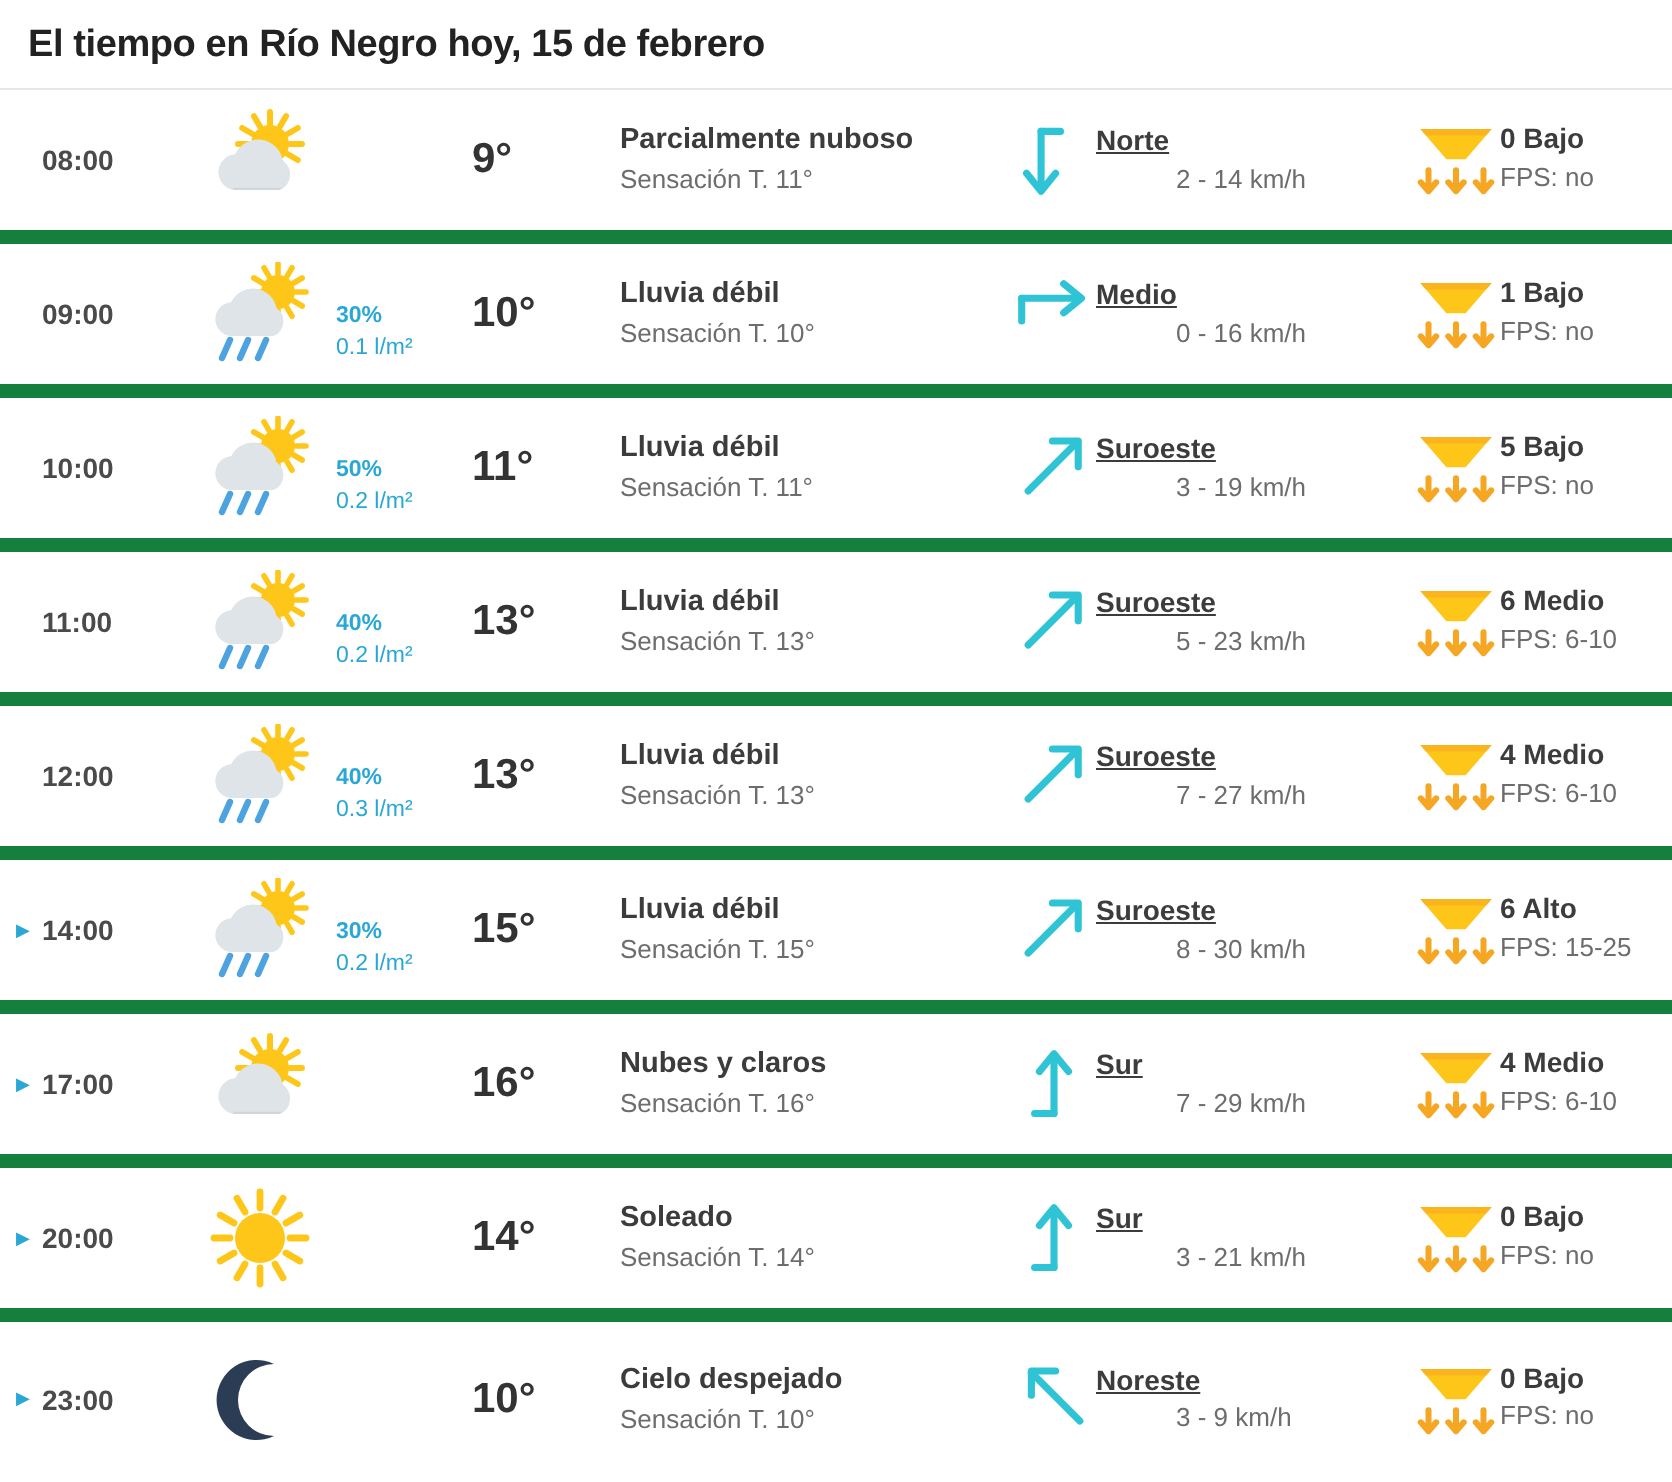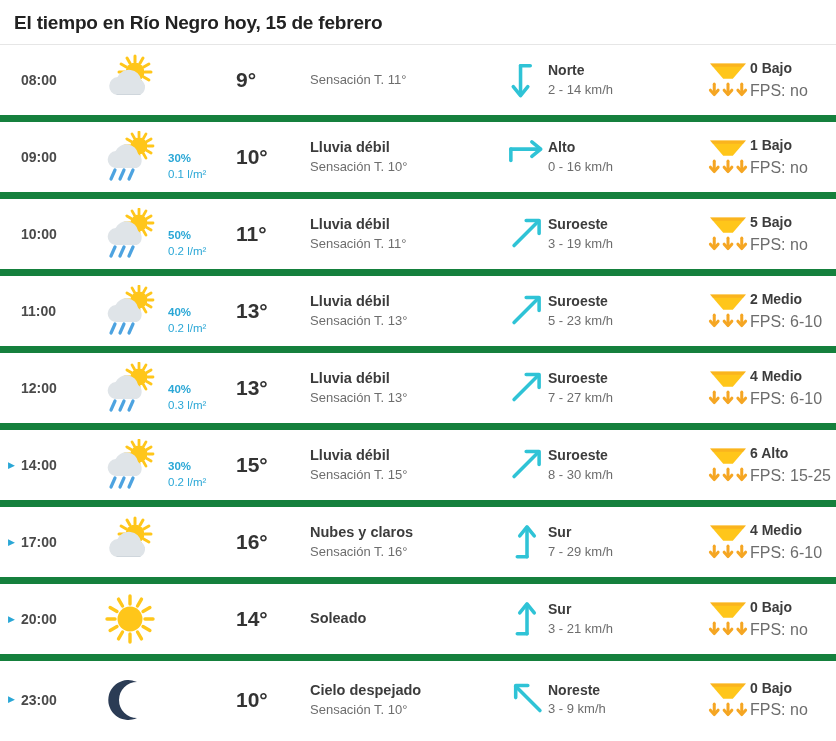--- a/index.html
+++ b/index.html
@@ -122,25 +122,27 @@
     display: flex;
     align-items: center;
     justify-content: center;
   }
   .wind-text { }
   .wind-dir {
     font-size: 14px;
     font-weight: bold;
     color: #3c3c3c;
     line-height: 1.45;
+    text-decoration: underline;
   }
   .wind-speed {
     font-size: 13px;
     color: #6d6d6d;
     line-height: 1.45;
+    margin-left: 40px;
   }
 
   
   .cell-uv {
     flex: 1 1 auto;
     display: flex;
     align-items: flex-start;
     box-sizing: border-box;
   }
   .uv-icon {
@@ -151,21 +153,21 @@
     justify-content: center;
   }
   .uv-text { }
   .uv-index {
     font-size: 14px;
     font-weight: bold;
     color: #3c3c3c;
     line-height: 1.45;
   }
   .uv-fps {
-    font-size: 16px;
+    font-size: 13px;
     color: #6d6d6d;
     line-height: 1.45;
   }
 </style>
 </head>
 <body>
 
 <div class="page-title">El tiempo en Río Negro hoy, 15 de febrero</div>
 
 <div class="forecast-table" id="table-root">
@@ -194,20 +196,21 @@
             <path d="M16 41 h22.7 a8.4 8.4 0 0 0 1.6 -1.1 H15.2 Z" fill="#cfd6dc"></path>
           </svg>
         </span>
       </div>
       <div class="cell-precip">
         <div class="precip-prob"></div>
         <div class="precip-amt"></div>
       </div>
       <div class="cell-temp">9°</div>
       <div class="cell-sky">
+        <div class="sky-desc">Parcialmente nuboso</div>
         <div class="sky-feel">Sensación T. 11°</div>
       </div>
       <div class="cell-wind">
         <span class="wind-arrow">
           <svg class="wind-svg" viewBox="0 0 26 30" xmlns="http://www.w3.org/2000/svg">
             <path d="M9 6 v18" stroke="#2fc3d6" stroke-width="2.2" fill="none" stroke-linecap="round"></path>
             <path d="M4.5 19 L9 24.5 L13.5 19" stroke="#2fc3d6" stroke-width="2.2" fill="none" stroke-linecap="round" stroke-linejoin="round"></path>
             <path d="M9 6 h6" stroke="#2fc3d6" stroke-width="2.2" fill="none" stroke-linecap="round"></path>
           </svg>
         </span>
@@ -267,21 +270,21 @@
         <div class="sky-feel">Sensación T. 10°</div>
       </div>
       <div class="cell-wind">
         <span class="wind-arrow">
           <svg class="wind-svg" viewBox="0 0 26 30" xmlns="http://www.w3.org/2000/svg">
             <path d="M3 10 h18" stroke="#2fc3d6" stroke-width="2.2" fill="none" stroke-linecap="round"></path>
             <path d="M16 5.5 L21.5 10 L16 14.5" stroke="#2fc3d6" stroke-width="2.2" fill="none" stroke-linecap="round" stroke-linejoin="round"></path>
             <path d="M3 10 v7" stroke="#2fc3d6" stroke-width="2.2" fill="none" stroke-linecap="round"></path>
           </svg>
         </span>
-        <span class="wind-text"><span class="wind-dir">Alto</span><span class="wind-speed" style="display:block">0 - 16 km/h</span></span>
+        <span class="wind-text"><span class="wind-dir">Medio</span><span class="wind-speed" style="display:block">0 - 16 km/h</span></span>
       </div>
       <div class="cell-uv">
         <span class="uv-icon">
           <svg class="uv-svg" viewBox="0 0 32 30" xmlns="http://www.w3.org/2000/svg">
             <path d="M3 4 h26 l-9.5 11 v0 h-7 z" fill="#ffc61a"></path>
             <path d="M3 4 h26 l-2 2.4 H5 z" fill="#f5a623" opacity="0.55"></path>
             <path d="M6 19 v7" stroke="#f5a623" stroke-width="2.2" stroke-linecap="round"></path>
             <path d="M3.2 23.4 L6 26.6 L8.8 23.4" stroke="#f5a623" stroke-width="2.2" fill="none" stroke-linecap="round" stroke-linejoin="round"></path>
             <path d="M16 19 v7" stroke="#f5a623" stroke-width="2.2" stroke-linecap="round"></path>
             <path d="M13.2 23.4 L16 26.6 L18.8 23.4" stroke="#f5a623" stroke-width="2.2" fill="none" stroke-linecap="round" stroke-linejoin="round"></path>
@@ -406,21 +409,21 @@
             <path d="M3 4 h26 l-9.5 11 v0 h-7 z" fill="#ffc61a"></path>
             <path d="M3 4 h26 l-2 2.4 H5 z" fill="#f5a623" opacity="0.55"></path>
             <path d="M6 19 v7" stroke="#f5a623" stroke-width="2.2" stroke-linecap="round"></path>
             <path d="M3.2 23.4 L6 26.6 L8.8 23.4" stroke="#f5a623" stroke-width="2.2" fill="none" stroke-linecap="round" stroke-linejoin="round"></path>
             <path d="M16 19 v7" stroke="#f5a623" stroke-width="2.2" stroke-linecap="round"></path>
             <path d="M13.2 23.4 L16 26.6 L18.8 23.4" stroke="#f5a623" stroke-width="2.2" fill="none" stroke-linecap="round" stroke-linejoin="round"></path>
             <path d="M26 19 v7" stroke="#f5a623" stroke-width="2.2" stroke-linecap="round"></path>
             <path d="M23.2 23.4 L26 26.6 L28.8 23.4" stroke="#f5a623" stroke-width="2.2" fill="none" stroke-linecap="round" stroke-linejoin="round"></path>
           </svg>
         </span>
-        <span class="uv-text"><span class="uv-index">2 Medio</span><span class="uv-fps" style="display:block">FPS: 6-10</span></span>
+        <span class="uv-text"><span class="uv-index">6 Medio</span><span class="uv-fps" style="display:block">FPS: 6-10</span></span>
       </div>
     </div>
     <div class="hour-row">
       <div class="cell-time">
         <span class="arrow-toggle hidden">▶</span>
         <span class="time-text">12:00</span>
       </div>
       <div class="cell-icon">
         <span>
           <svg class="wx-icon" viewBox="0 0 58 52" xmlns="http://www.w3.org/2000/svg">
@@ -625,20 +628,21 @@
           </svg>
         </span>
       </div>
       <div class="cell-precip">
         <div class="precip-prob"></div>
         <div class="precip-amt"></div>
       </div>
       <div class="cell-temp">14°</div>
       <div class="cell-sky">
         <div class="sky-desc">Soleado</div>
+        <div class="sky-feel">Sensación T. 14°</div>
       </div>
       <div class="cell-wind">
         <span class="wind-arrow">
           <svg class="wind-svg" viewBox="0 0 26 30" xmlns="http://www.w3.org/2000/svg">
             <path d="M13 24 v-18" stroke="#2fc3d6" stroke-width="2.2" fill="none" stroke-linecap="round"></path>
             <path d="M8.5 11 L13 5.5 L17.5 11" stroke="#2fc3d6" stroke-width="2.2" fill="none" stroke-linecap="round" stroke-linejoin="round"></path>
             <path d="M13 24 h-6" stroke="#2fc3d6" stroke-width="2.2" fill="none" stroke-linecap="round"></path>
           </svg>
         </span>
         <span class="wind-text"><span class="wind-dir">Sur</span><span class="wind-speed" style="display:block">3 - 21 km/h</span></span>

